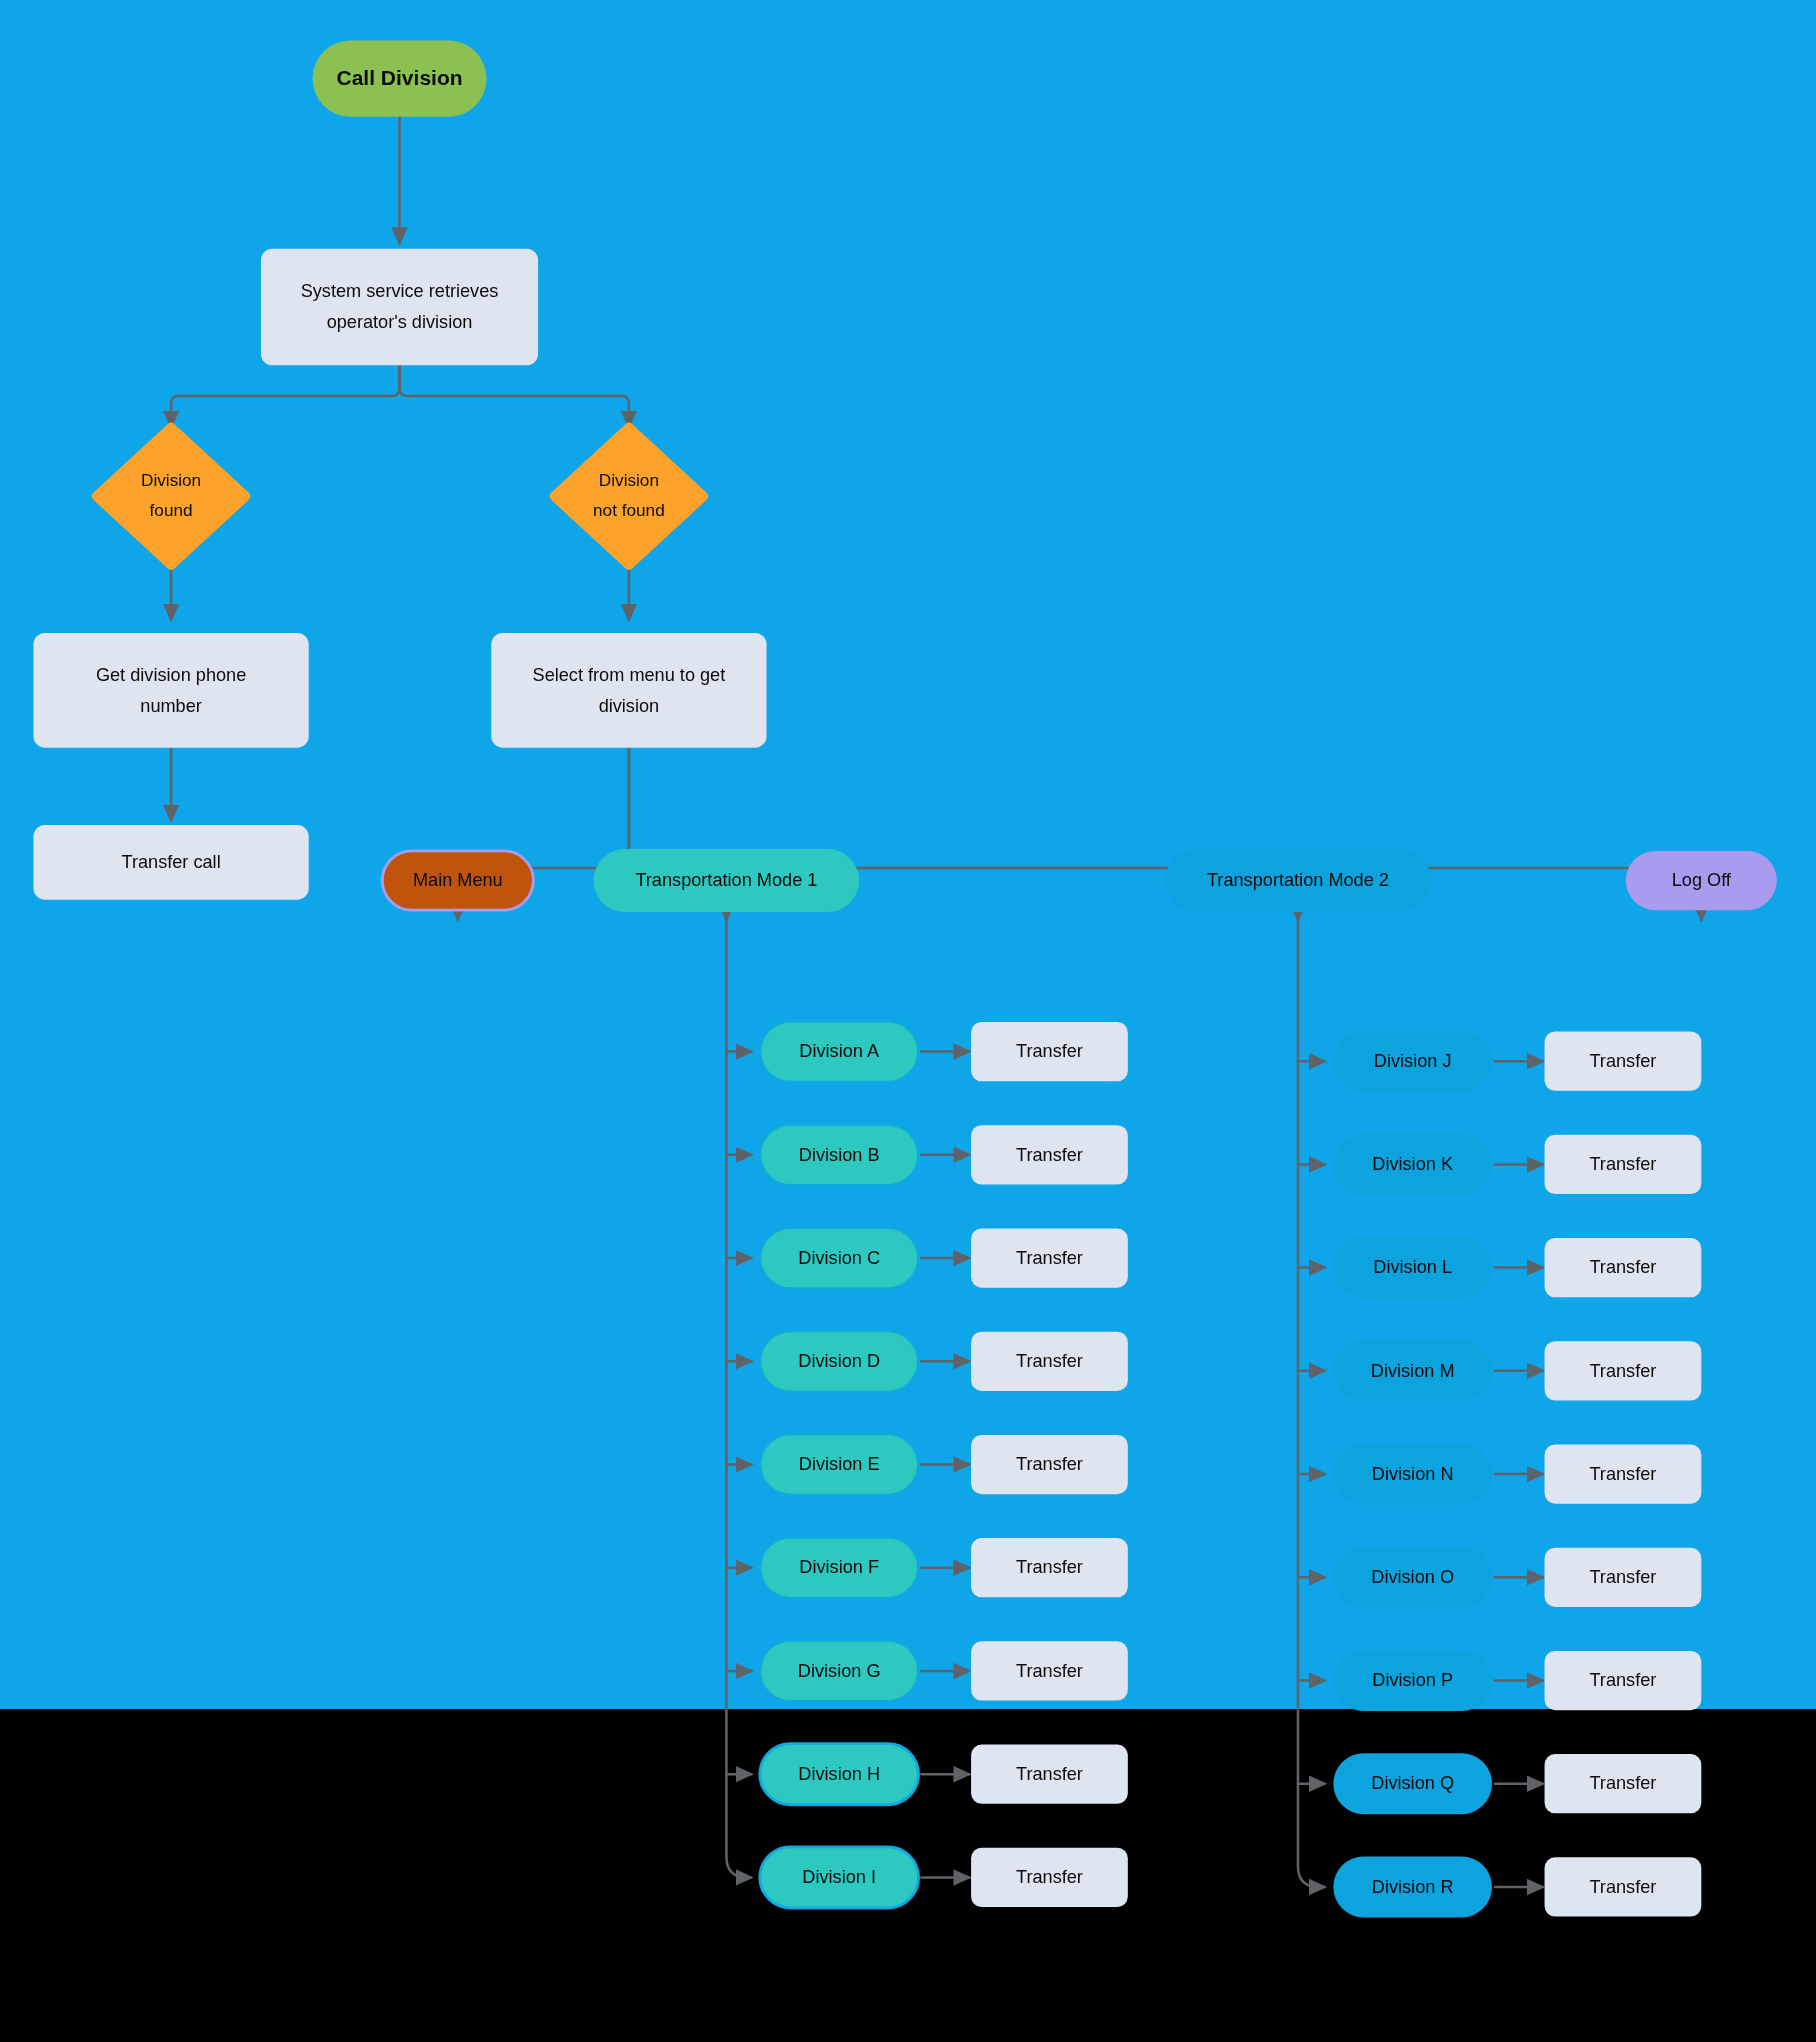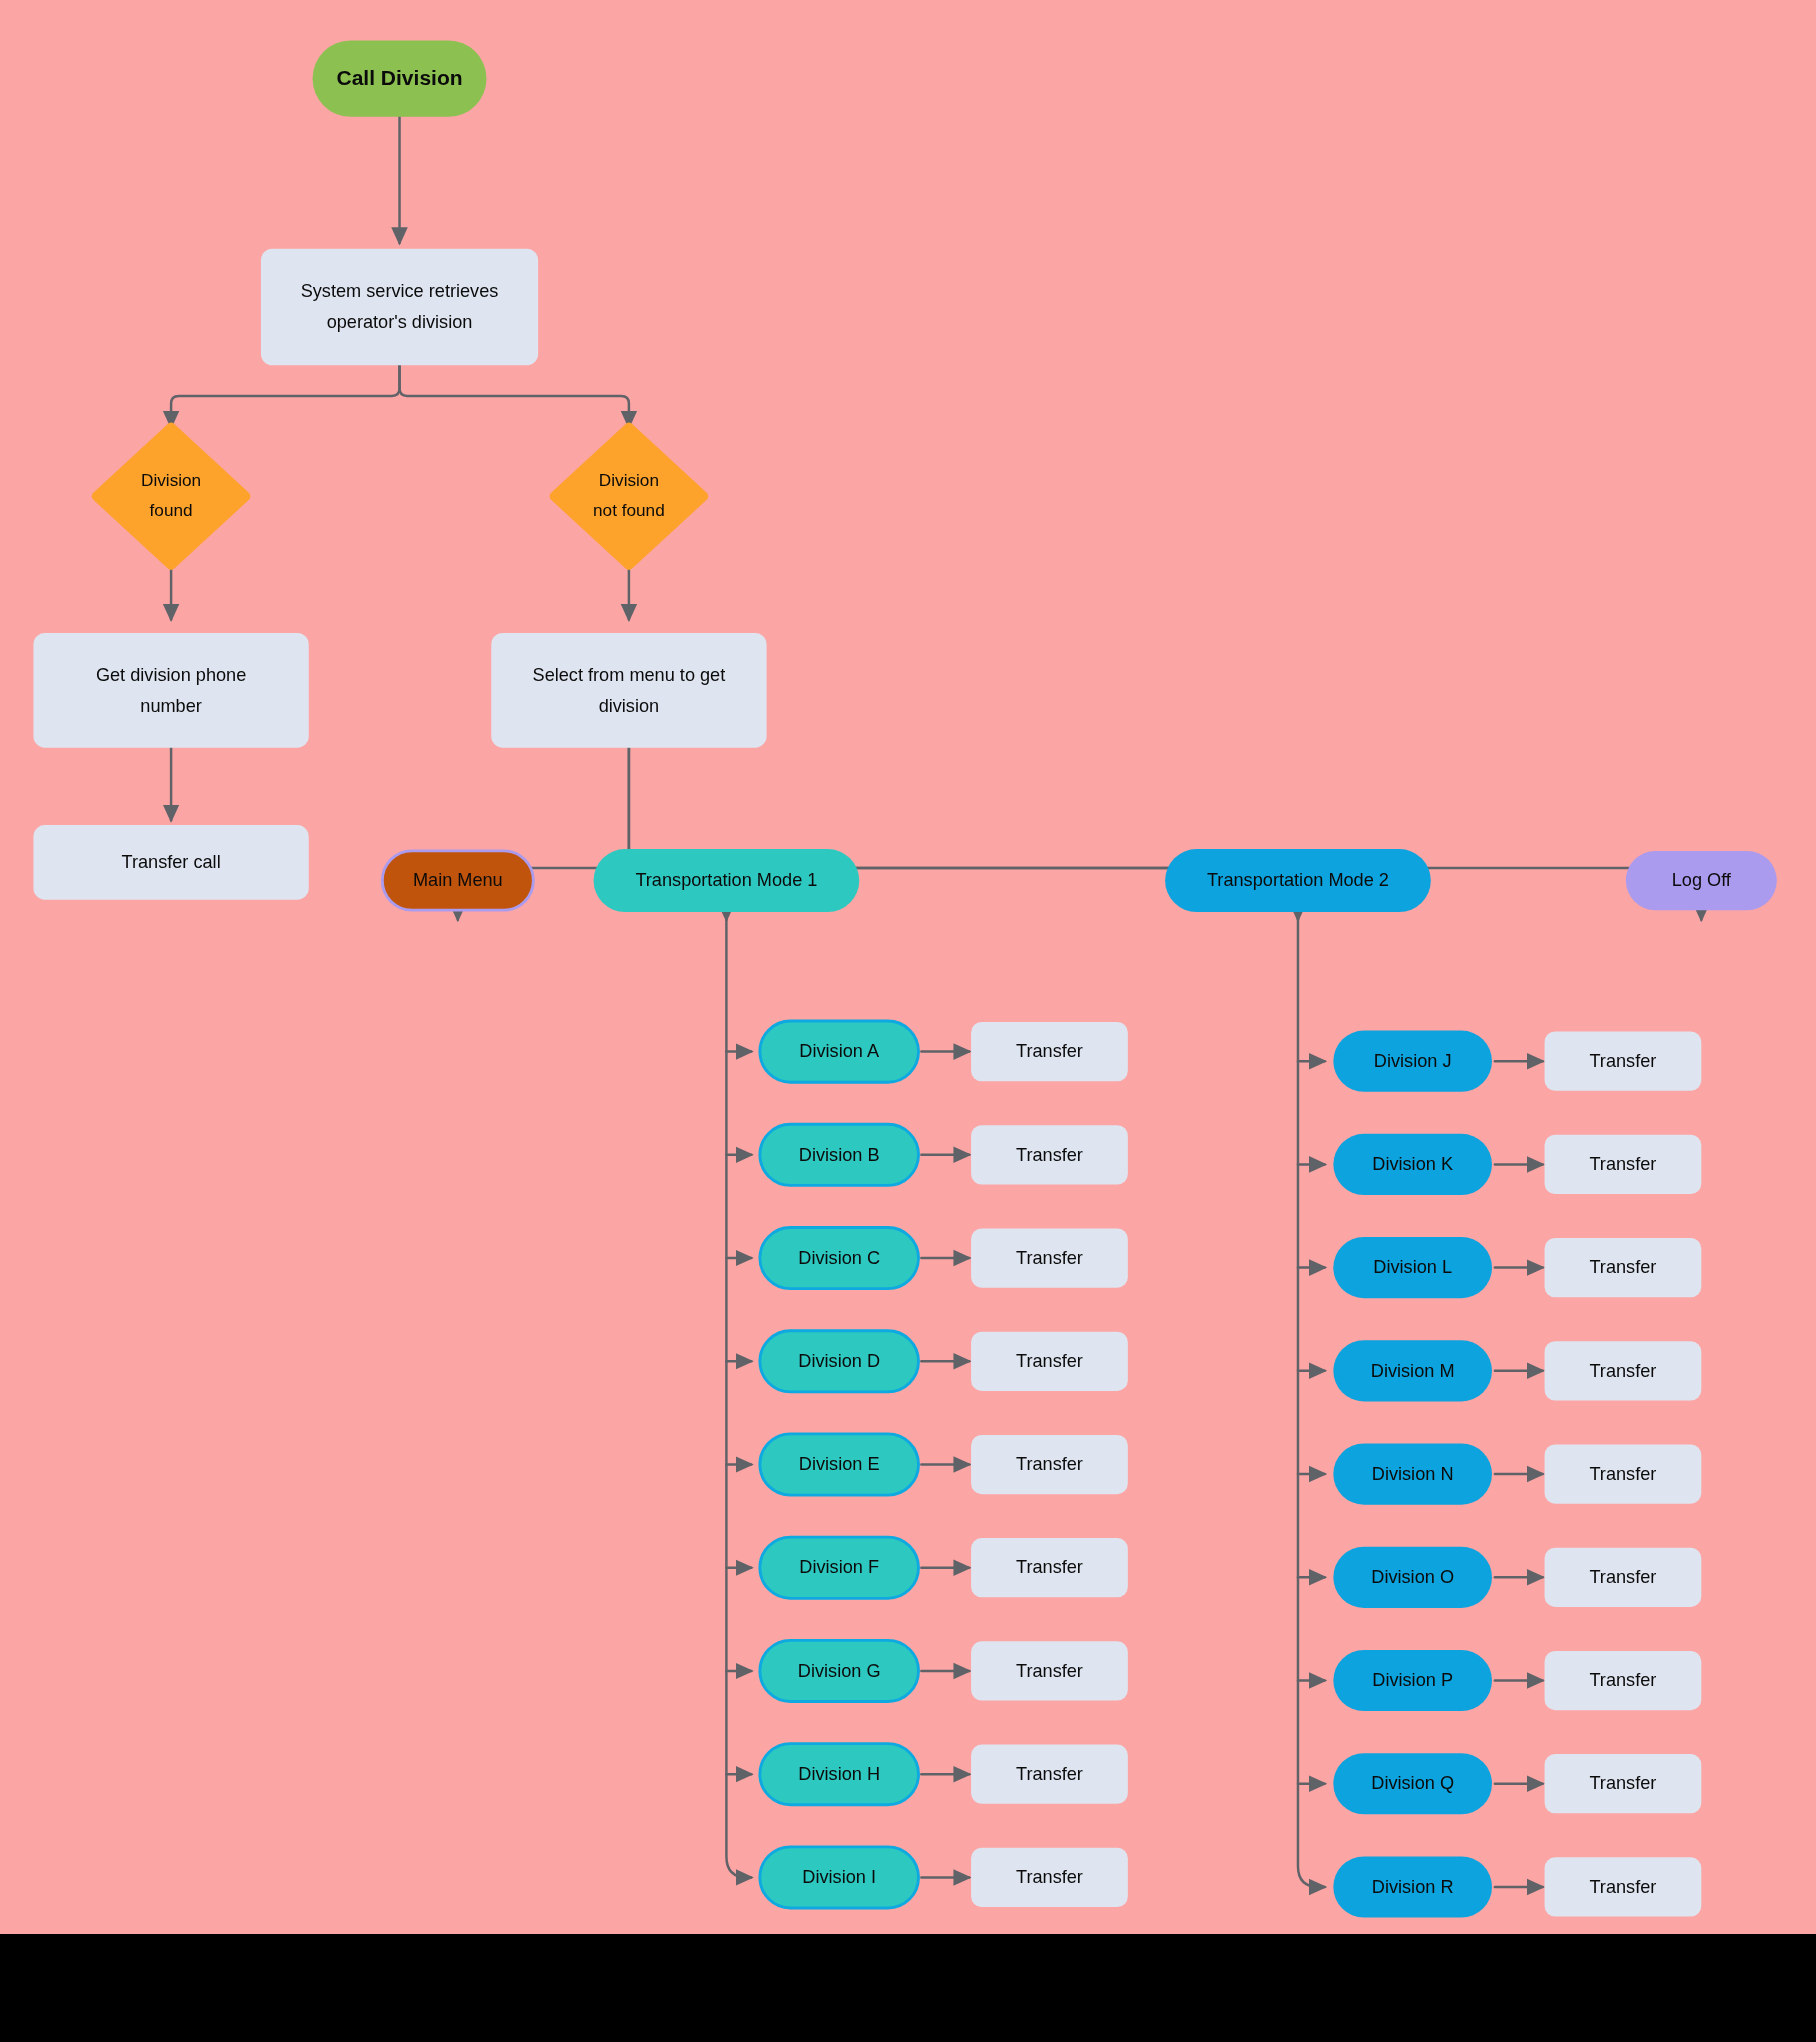--- a/index.html
+++ b/index.html
@@ -1,19 +1,19 @@
 <!DOCTYPE html>
 <html><head>
 <meta charset="utf-8">
 <title>Call Division Flowchart</title>
 <style>
   html,body{margin:0;padding:0;background:#000;}
   body{width:1816px;height:2043px;overflow:hidden;
        font-family:"Liberation Sans","DejaVu Sans",sans-serif;}
-  #chart-root{position:relative;width:1816px;height:1934px;background:#fca5a5;}
+  #chart-root{position:relative;width:1816px;height:1709px;background:#0ea5e9;}
   svg{display:block;}
   .node-label{font-family:"Liberation Sans","DejaVu Sans",sans-serif;
               font-size:19px;fill:#0b0b0b;dominant-baseline:middle;text-anchor:middle;}
   .node-label.bold{font-weight:700;font-size:22px;}
   .node-label.small{font-size:18px;}
   .edge{fill:none;stroke:#5f6368;stroke-width:2.6;stroke-linecap:round;stroke-linejoin:round;}
 </style>
 </head>
 <body>
 

